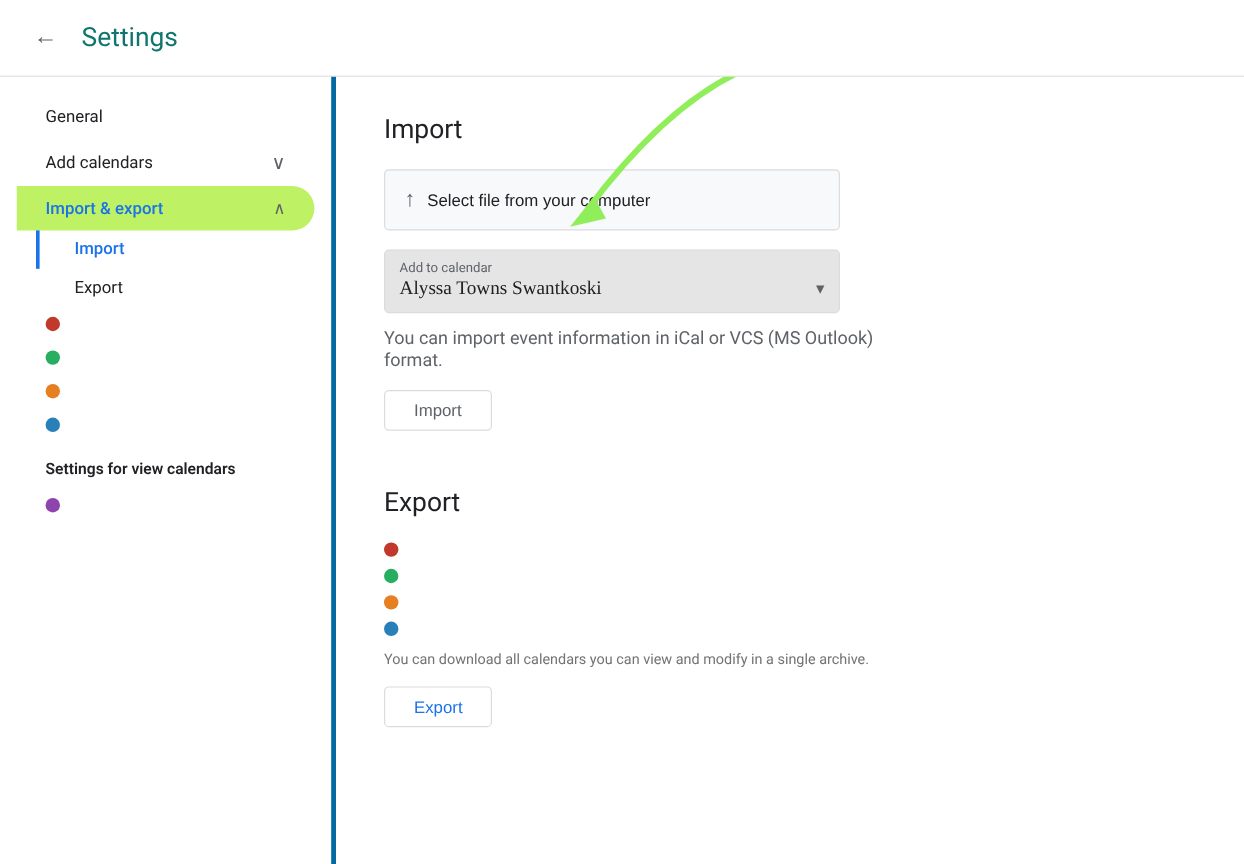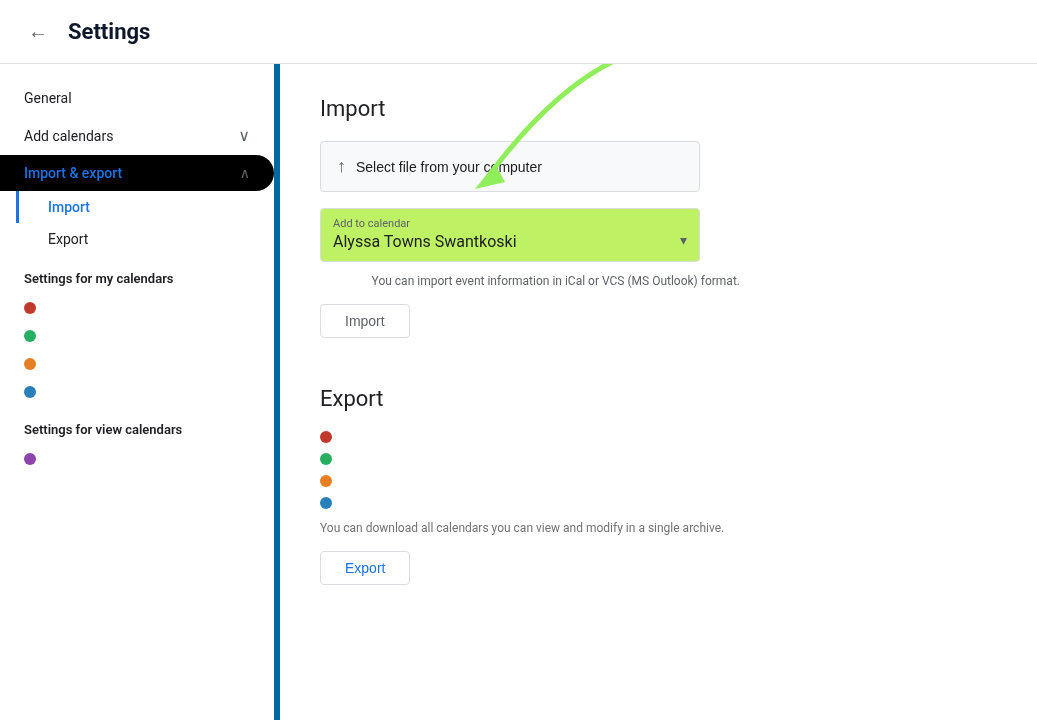--- a/index.html
+++ b/index.html
@@ -28,37 +28,37 @@
       color: #5f6368;
       background: none;
       border: none;
       display: flex;
       align-items: center;
       padding: 4px;
       border-radius: 50%;
     }
     .header-title {
       font-size: 22px;
-      font-weight: 700;
-      color: #0f172a;
+      font-weight: 400;
+      color: #0f766e;
     }
 
     
     .layout {
       display: flex;
       height: calc(720px - 64px);
     }
 
     
     .sidebar {
       width: 280px;
       min-width: 280px;
-      padding: 16px 0;
+      padding: 16px 14px;
       overflow-y: auto;
-      border-right: 6px solid #0369a1;
+      border-right: 4px solid #0369a1;
     }
     .sidebar-item {
       display: flex;
       align-items: center;
       padding: 10px 24px;
       cursor: pointer;
       font-size: 14px;
       color: #202124;
       position: relative;
     }
@@ -82,21 +82,21 @@
     }
 
     .import-export-row {
       display: flex;
       align-items: flex-end;
       padding: 10px 24px;
       cursor: pointer;
       font-size: 14px;
       color: #1a73e8;
       font-weight: 500;
-      background: #000000;
+      background: #bef264;
       border-radius: 0 24px 24px 0;
     }
     .import-export-row .chevron {
       margin-left: auto;
       color: #5f6368;
     }
 
     .calendar-dot {
       width: 12px;
       height: 12px;
@@ -145,47 +145,47 @@
       color: #5f6368;
     }
 
     
     .add-to-calendar-wrapper {
       width: 380px;
       border: 1px solid #dadce0;
       border-radius: 4px;
       padding: 8px 12px 10px;
       margin-bottom: 12px;
-      background: #bef264;
+      background: #e5e5e5;
       cursor: pointer;
       position: relative;
     }
     .add-to-calendar-label {
       font-size: 11px;
       color: #5f6368;
       margin-bottom: 2px;
     }
     .add-to-calendar-value {
       font-size: 16px;
       color: #202124;
       display: flex;
       align-items: flex-start;
       justify-content: space-between;
+      font-family: Liberation Serif, serif;
     }
     .dropdown-arrow {
       color: #5f6368;
       font-size: 14px;
     }
 
     .hint-text {
-      font-size: 12px;
+      font-size: 15px;
       color: #5f6368;
       margin-bottom: 16px;
       max-width: 420px;
-      text-align: right;
     }
 
     .import-btn {
       padding: 8px 24px;
       border: 1px solid #dadce0;
       border-radius: 4px;
       background: #fff;
       color: #5f6368;
       font-size: 14px;
       cursor: pointer;
@@ -253,21 +253,20 @@
     </div>
     <div class="sidebar-sub">
       <div class="sidebar-item active-link">
         <span>Import</span>
       </div>
       <div class="sidebar-item">
         <span>Export</span>
       </div>
     </div>
 
-    <div class="section-divider">Settings for my calendars</div>
 
     <div class="calendar-item">
       <span class="calendar-dot" style="background:#c0392b;"></span>
     </div>
     <div class="calendar-item">
       <span class="calendar-dot" style="background:#27ae60;"></span>
     </div>
     <div class="calendar-item">
       <span class="calendar-dot" style="background:#e67e22;"></span>
     </div>

